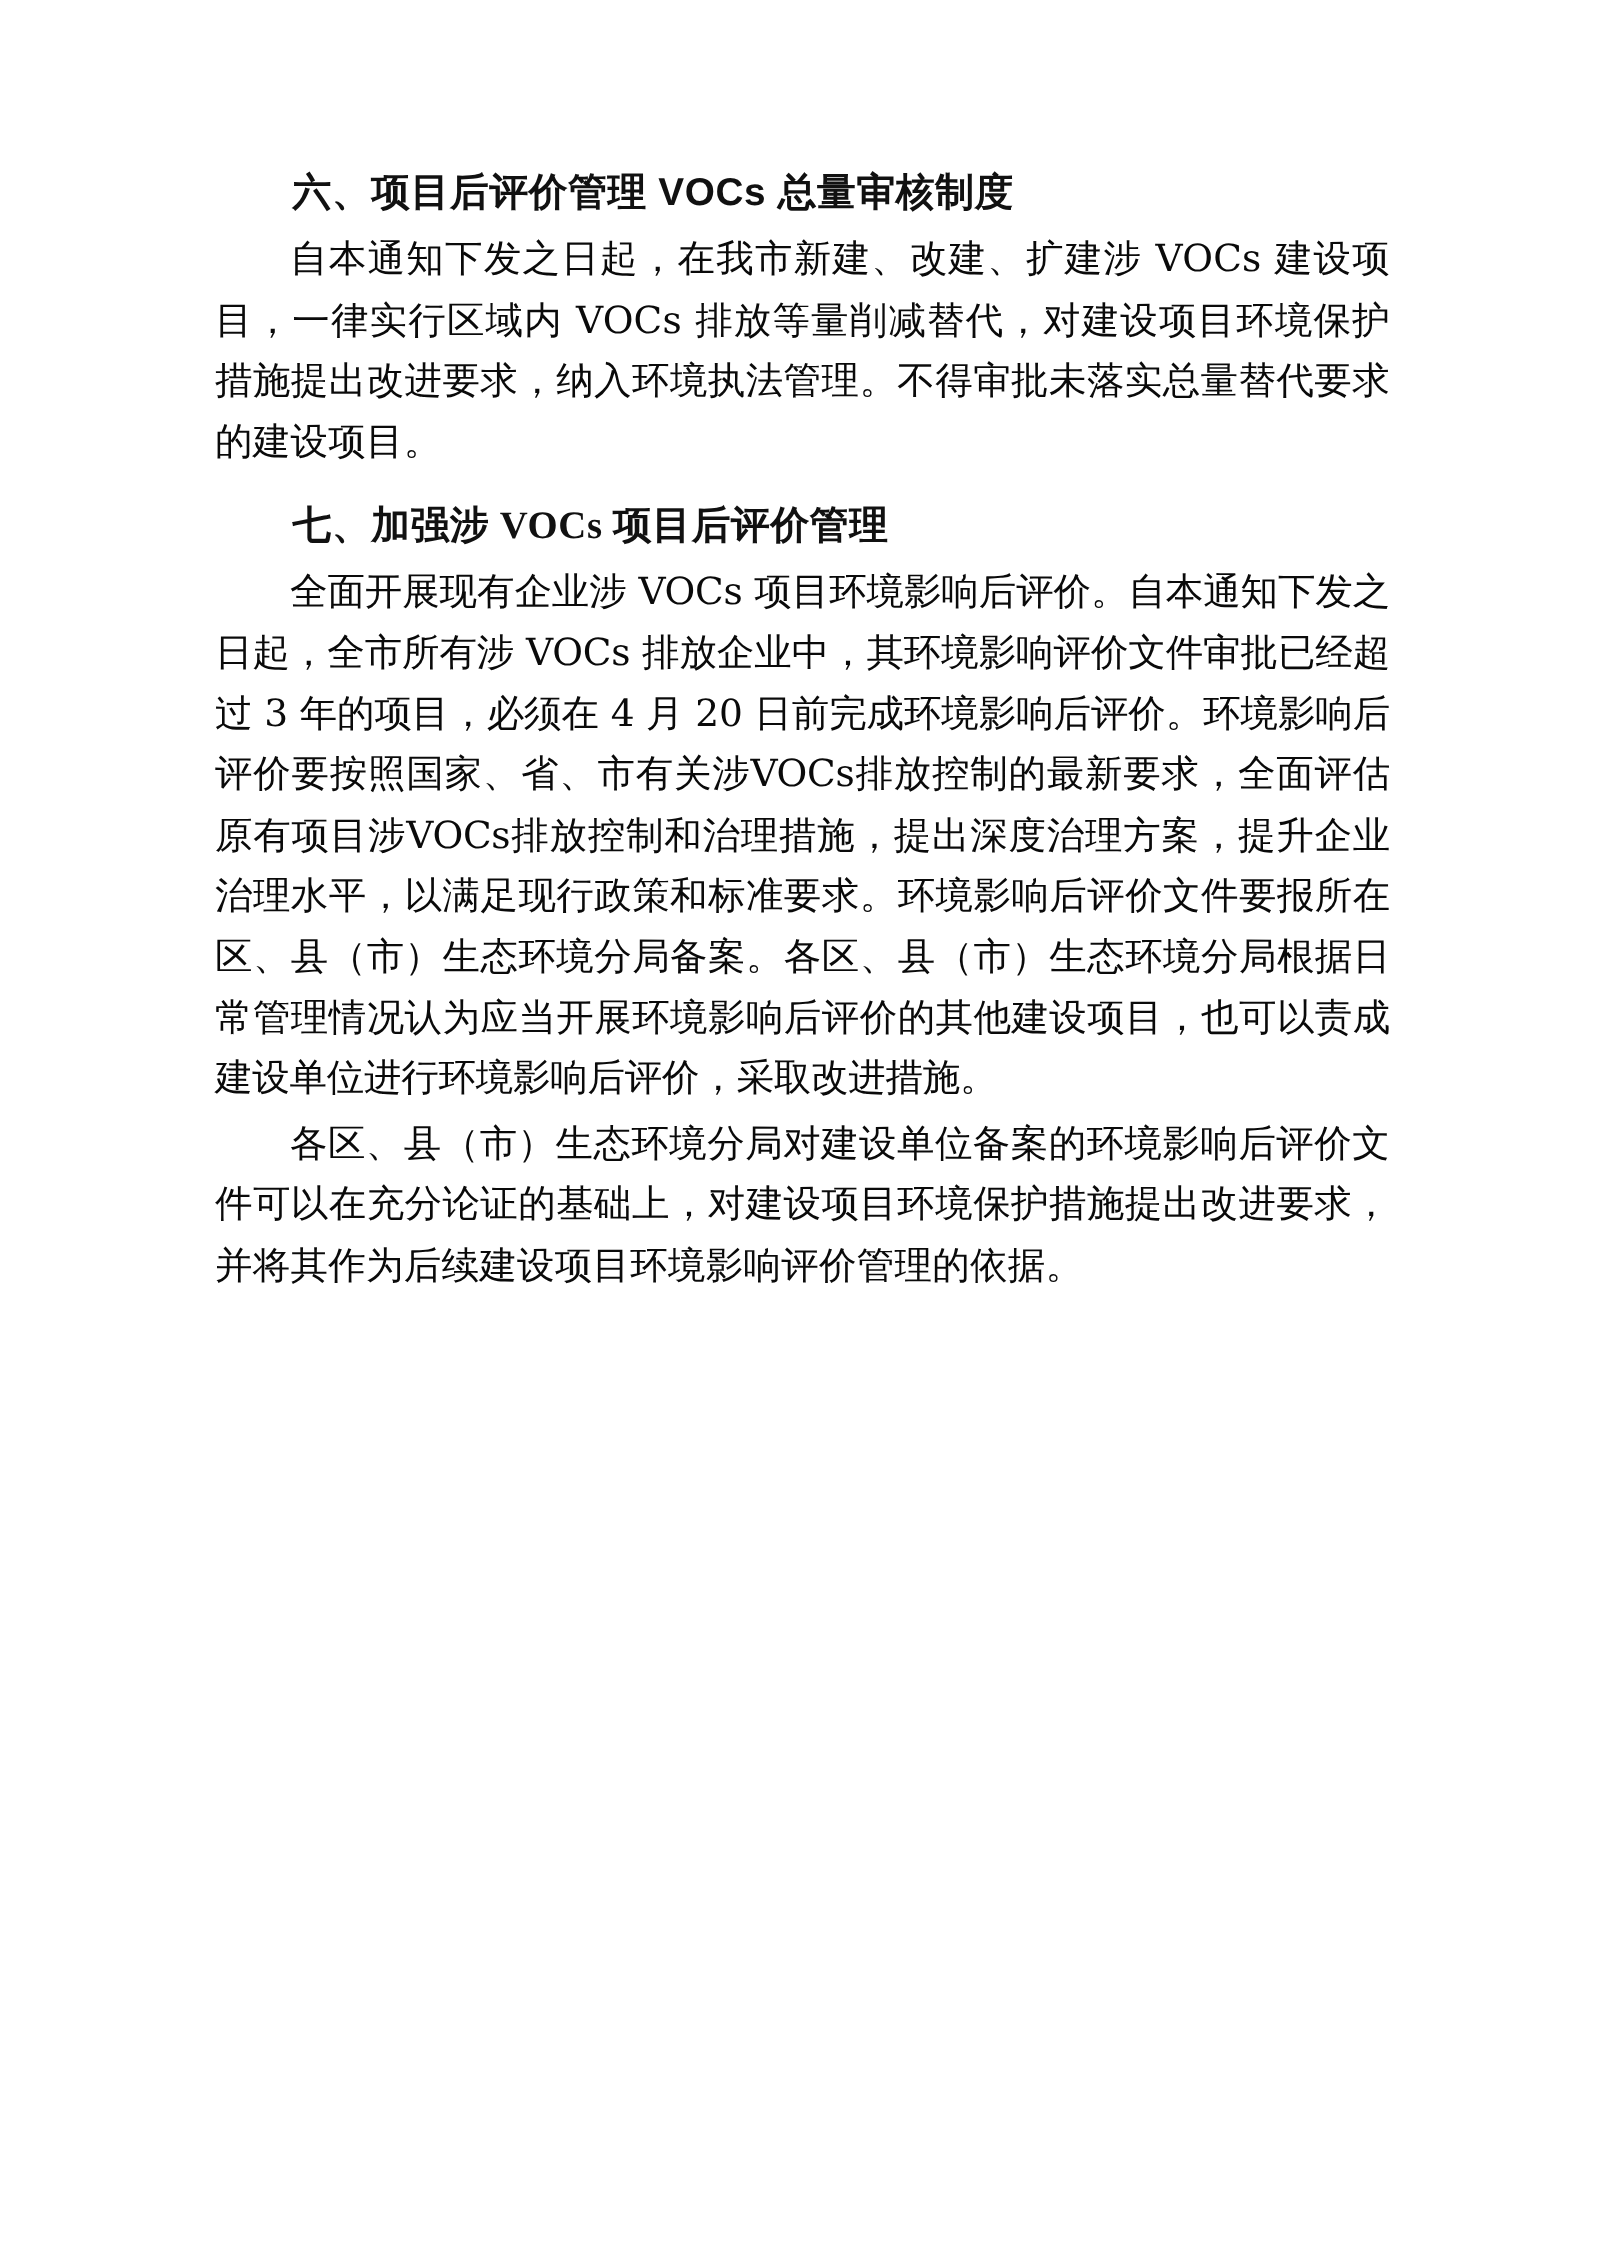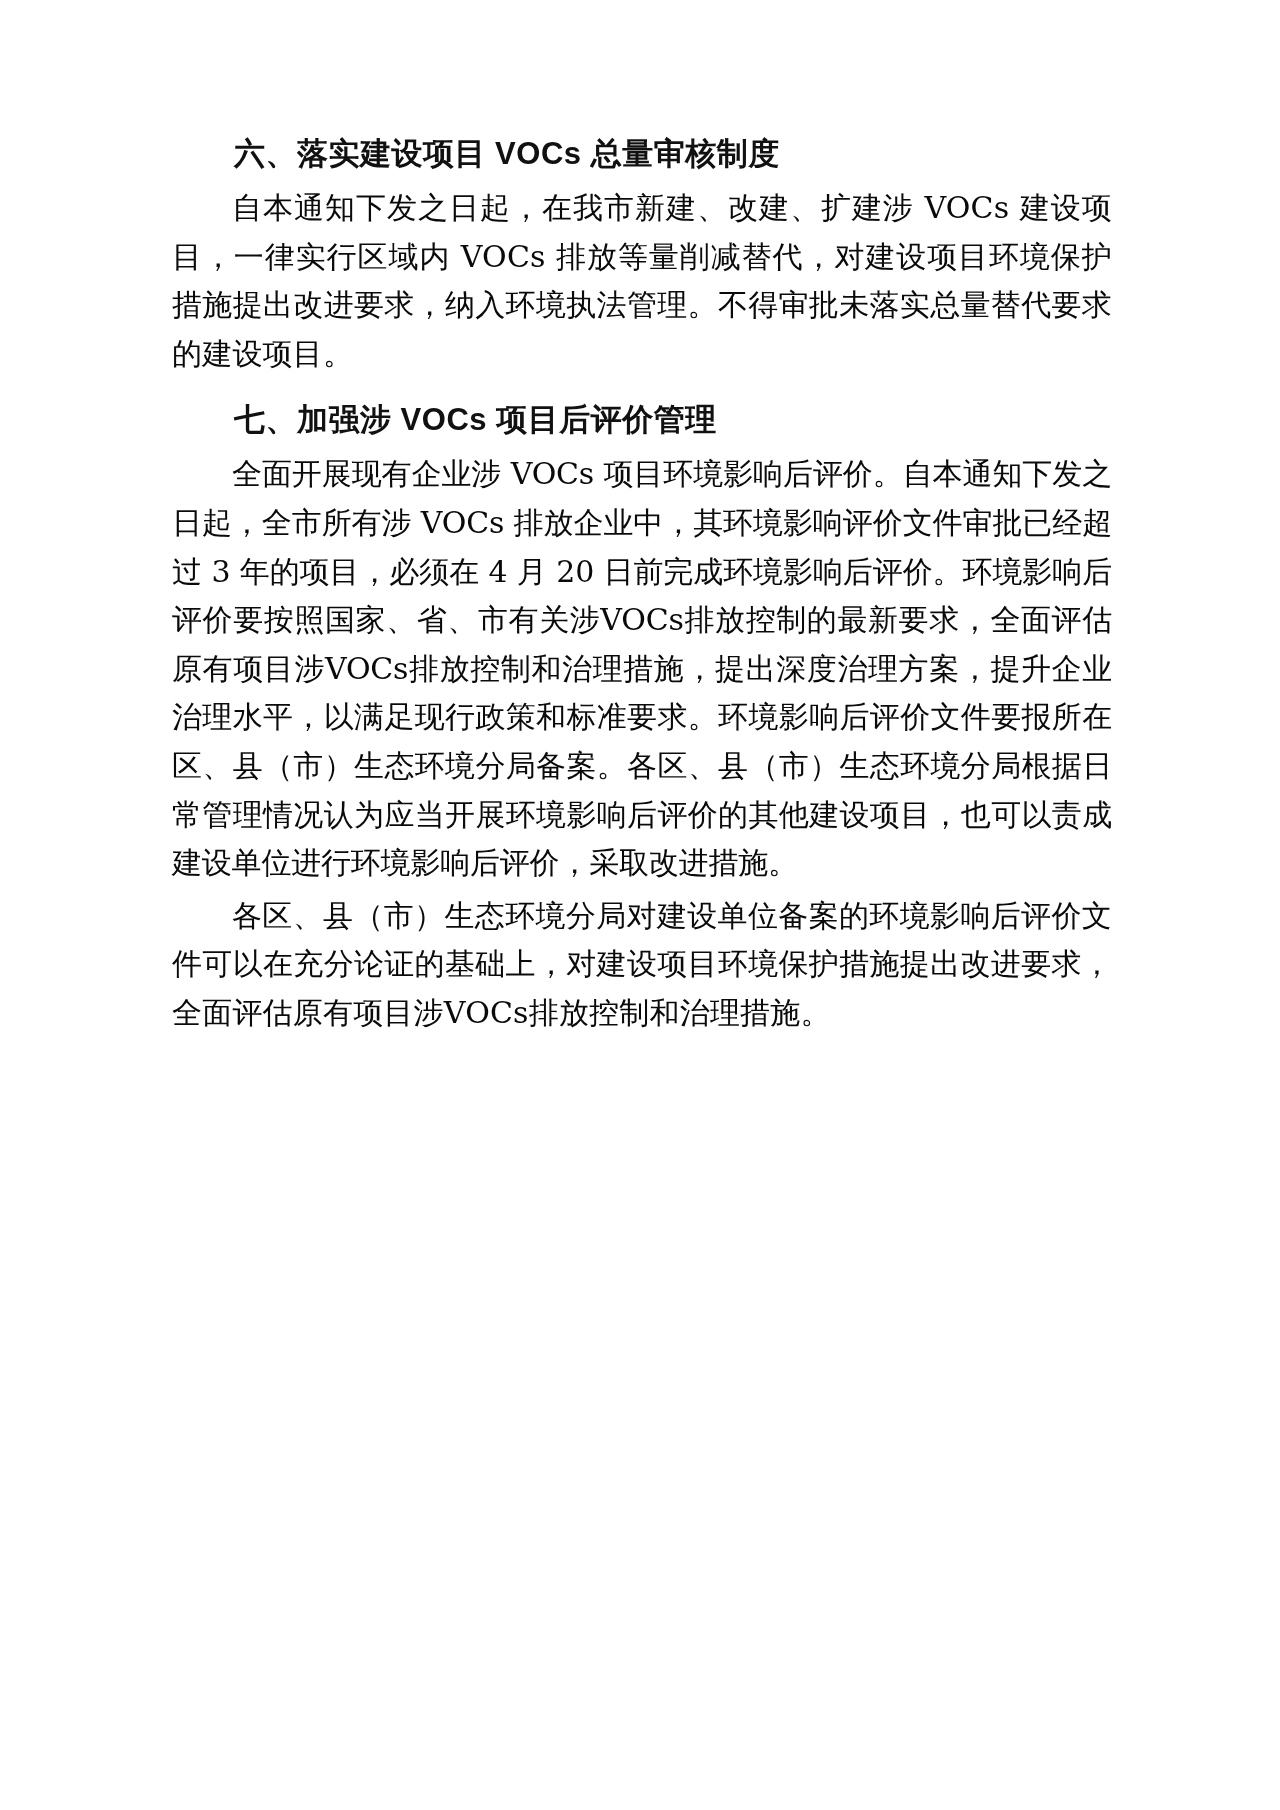--- a/index.html
+++ b/index.html
@@ -28,20 +28,21 @@
     font-weight: bold;
     font-size: 31px;
     line-height: 1.55;
     letter-spacing: 0.5px;
     text-indent: 62px;
     margin: 0 0 6px 0;
     color: #111111;
   }
   .heading.second {
     margin-top: 18px;
+    font-family: Liberation Serif, serif;
   }
   p.para {
     font-family: "DejaVu Serif", "Liberation Serif", serif;
     font-size: 30px;
     line-height: 1.62;
     letter-spacing: 0.2px;
     text-indent: 60px;
     margin: 0 0 4px 0;
     text-align: justify;
     text-justify: inter-ideograph;
@@ -50,25 +51,25 @@
   p.para.tight {
     letter-spacing: -0.2px;
   }
 </style>
 </head>
 <body>
 
 <div class="page">
   <div class="content">
 
-    <h2 class="heading">六、落实建设项目 VOCs 总量审核制度</h2>
+    <h2 class="heading">六、项目后评价管理 VOCs 总量审核制度</h2>
 
     <p class="para">自本通知下发之日起，在我市新建、改建、扩建涉 VOCs 建设项目，一律实行区域内 VOCs 排放等量削减替代，对建设项目环境保护措施提出改进要求，纳入环境执法管理。不得审批未落实总量替代要求的建设项目。</p>
 
     <h2 class="heading second">七、加强涉 VOCs 项目后评价管理</h2>
 
     <p class="para tight">全面开展现有企业涉 VOCs 项目环境影响后评价。自本通知下发之日起，全市所有涉 VOCs 排放企业中，其环境影响评价文件审批已经超过 3 年的项目，必须在 4 月 20 日前完成环境影响后评价。环境影响后评价要按照国家、省、市有关涉VOCs排放控制的最新要求，全面评估原有项目涉VOCs排放控制和治理措施，提出深度治理方案，提升企业治理水平，以满足现行政策和标准要求。环境影响后评价文件要报所在区、县（市）生态环境分局备案。各区、县（市）生态环境分局根据日常管理情况认为应当开展环境影响后评价的其他建设项目，也可以责成建设单位进行环境影响后评价，采取改进措施。</p>
 
-    <p class="para">各区、县（市）生态环境分局对建设单位备案的环境影响后评价文件可以在充分论证的基础上，对建设项目环境保护措施提出改进要求，全面评估原有项目涉VOCs排放控制和治理措施。</p>
+    <p class="para">各区、县（市）生态环境分局对建设单位备案的环境影响后评价文件可以在充分论证的基础上，对建设项目环境保护措施提出改进要求，并将其作为后续建设项目环境影响评价管理的依据。</p>
 
 
   </div>
 </div>
 
 </body></html>

